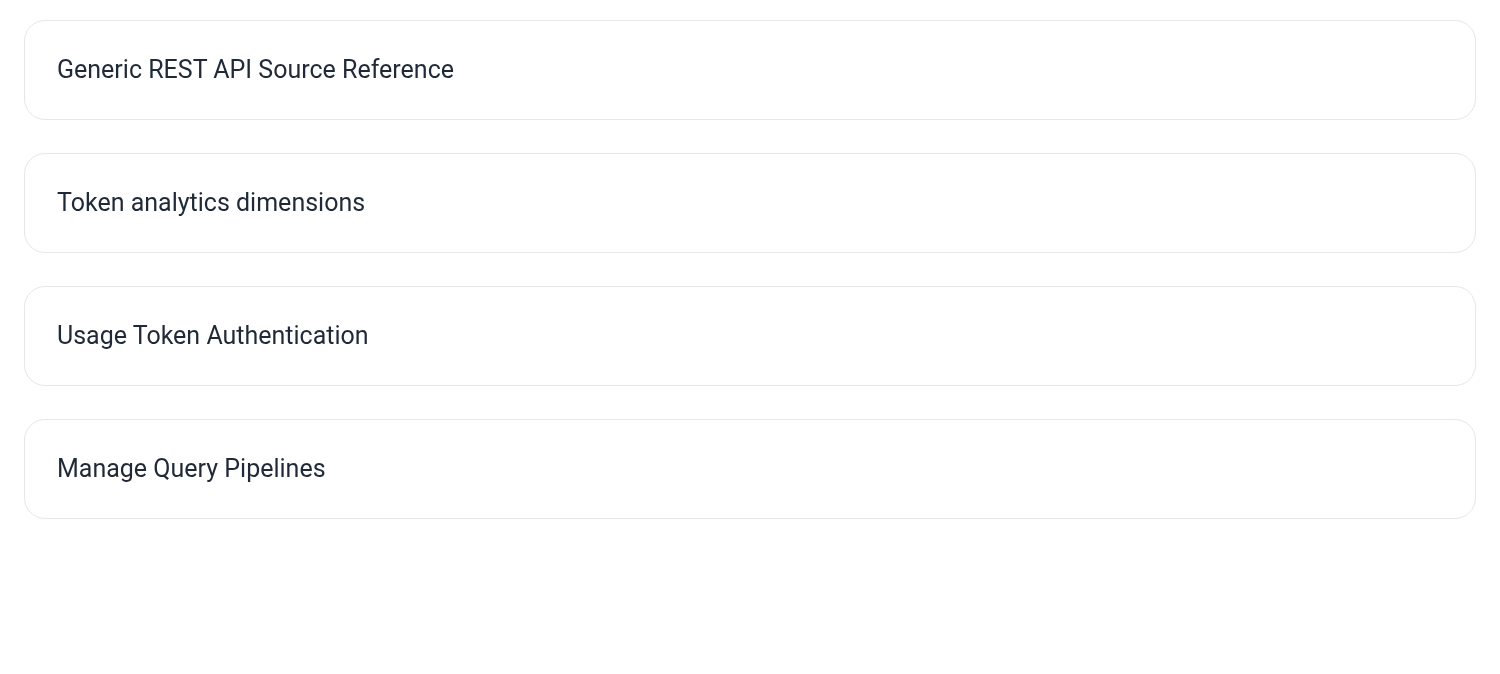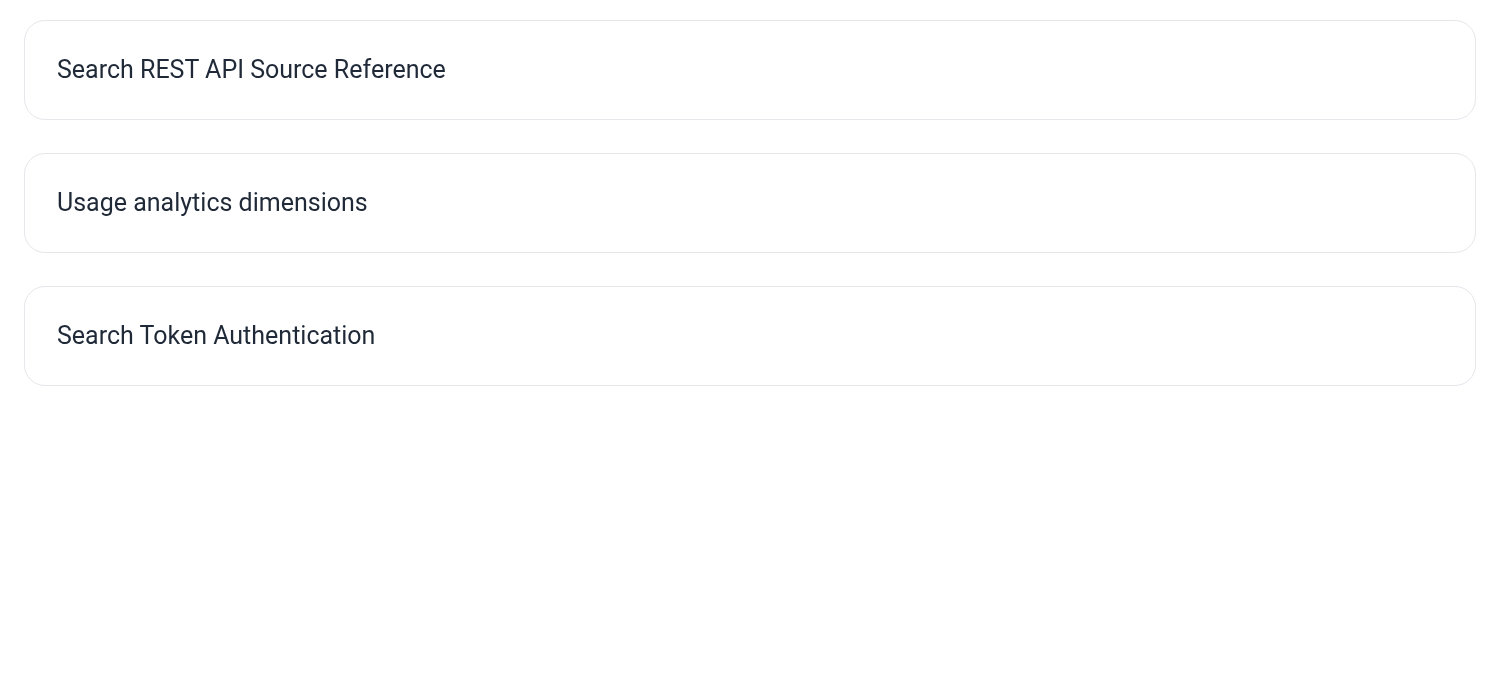--- a/index.html
+++ b/index.html
@@ -30,21 +30,24 @@
       font-weight: 400;
       color: #1f2937;
       line-height: 1.2;
     }
   </style>
 </head>
 <body>
 
 <div class="list">
   <div class="item">
-    <span class="item-label">Search REST API Source Reference</span>
+    <span class="item-label">Generic REST API Source Reference</span>
   </div>
   <div class="item">
-    <span class="item-label">Usage analytics dimensions</span>
+    <span class="item-label">Token analytics dimensions</span>
   </div>
   <div class="item">
-    <span class="item-label">Search Token Authentication</span>
+    <span class="item-label">Usage Token Authentication</span>
+  </div>
+  <div class="item">
+    <span class="item-label">Manage Query Pipelines</span>
   </div>
 </div>
 
 </body></html>

